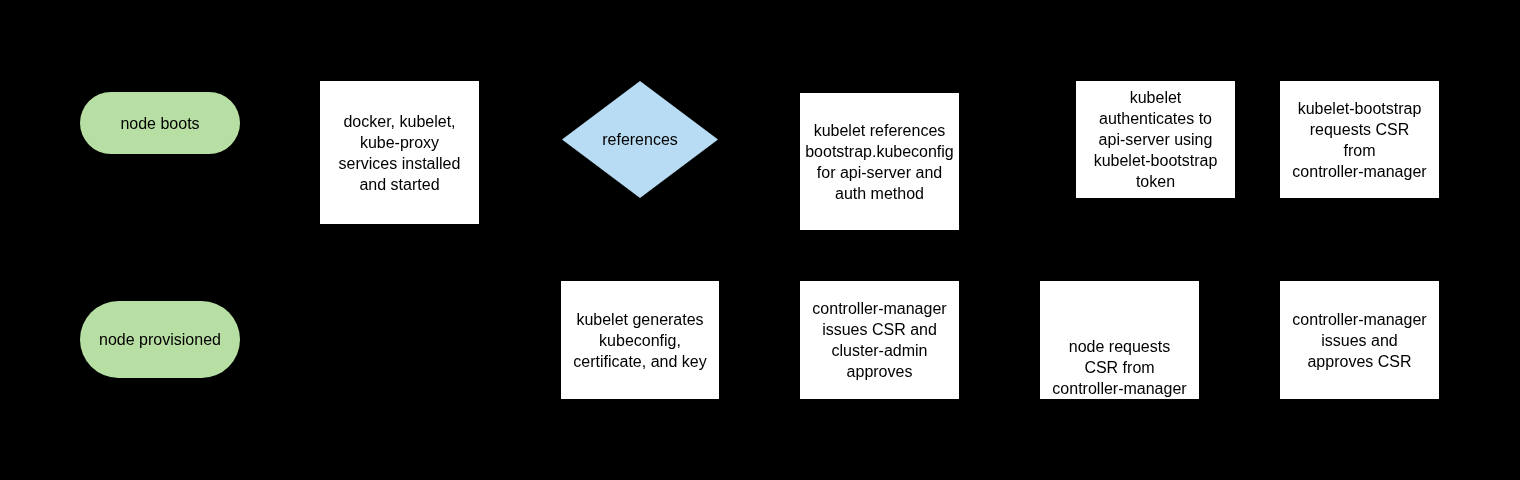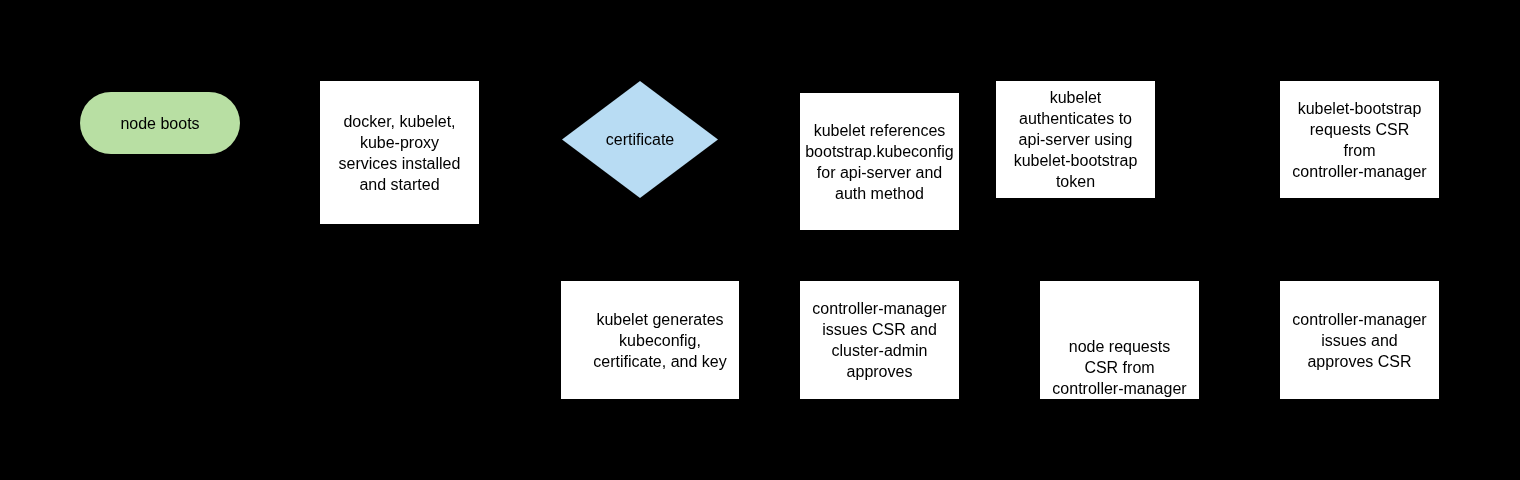--- a/index.html
+++ b/index.html
@@ -52,48 +52,51 @@
   </div>
 
   <div class="node process" style="left:320px; top:81px; width:159px; height:143px;">
     <span class="label">docker, kubelet,
 kube-proxy
 services installed
 and started</span>
   </div>
 
   <div class="node decision" style="left:562px; top:81px; width:156px; height:117px;">
-    <span class="label">certificate</span>
+    <span class="label">references</span>
   </div>
 
   <div class="node process" style="left:800px; top:93px; width:159px; height:137px;">
     <span class="label">kubelet references
 bootstrap.kubeconfig
 for api-server and
 auth method</span>
   </div>
 
-  <div class="node process" style="left:996px; top:81px; width:159px; height:117px;">
+  <div class="node process" style="left:1076px; top:81px; width:159px; height:117px;">
     <span class="label">kubelet
 authenticates to
 api-server using
 kubelet-bootstrap
 token</span>
   </div>
 
   <div class="node process" style="left:1280px; top:81px; width:159px; height:117px;">
     <span class="label">kubelet-bootstrap
 requests CSR
 from
 controller-manager</span>
   </div>
 
+  <div class="node terminal" style="left:80px; top:301px; width:160px; height:77px;">
+    <span class="label">node provisioned</span>
+  </div>
 
 
-  <div class="node process" style="left:561px; top:281px; width:158px; height:118px;padding-left:20px;">
+  <div class="node process" style="left:561px; top:281px; width:158px; height:118px;">
     <span class="label">kubelet generates
 kubeconfig,
 certificate, and key</span>
   </div>
 
   <div class="node process" style="left:800px; top:281px; width:159px; height:118px;">
     <span class="label">controller-manager
 issues CSR and
 cluster-admin
 approves</span>

